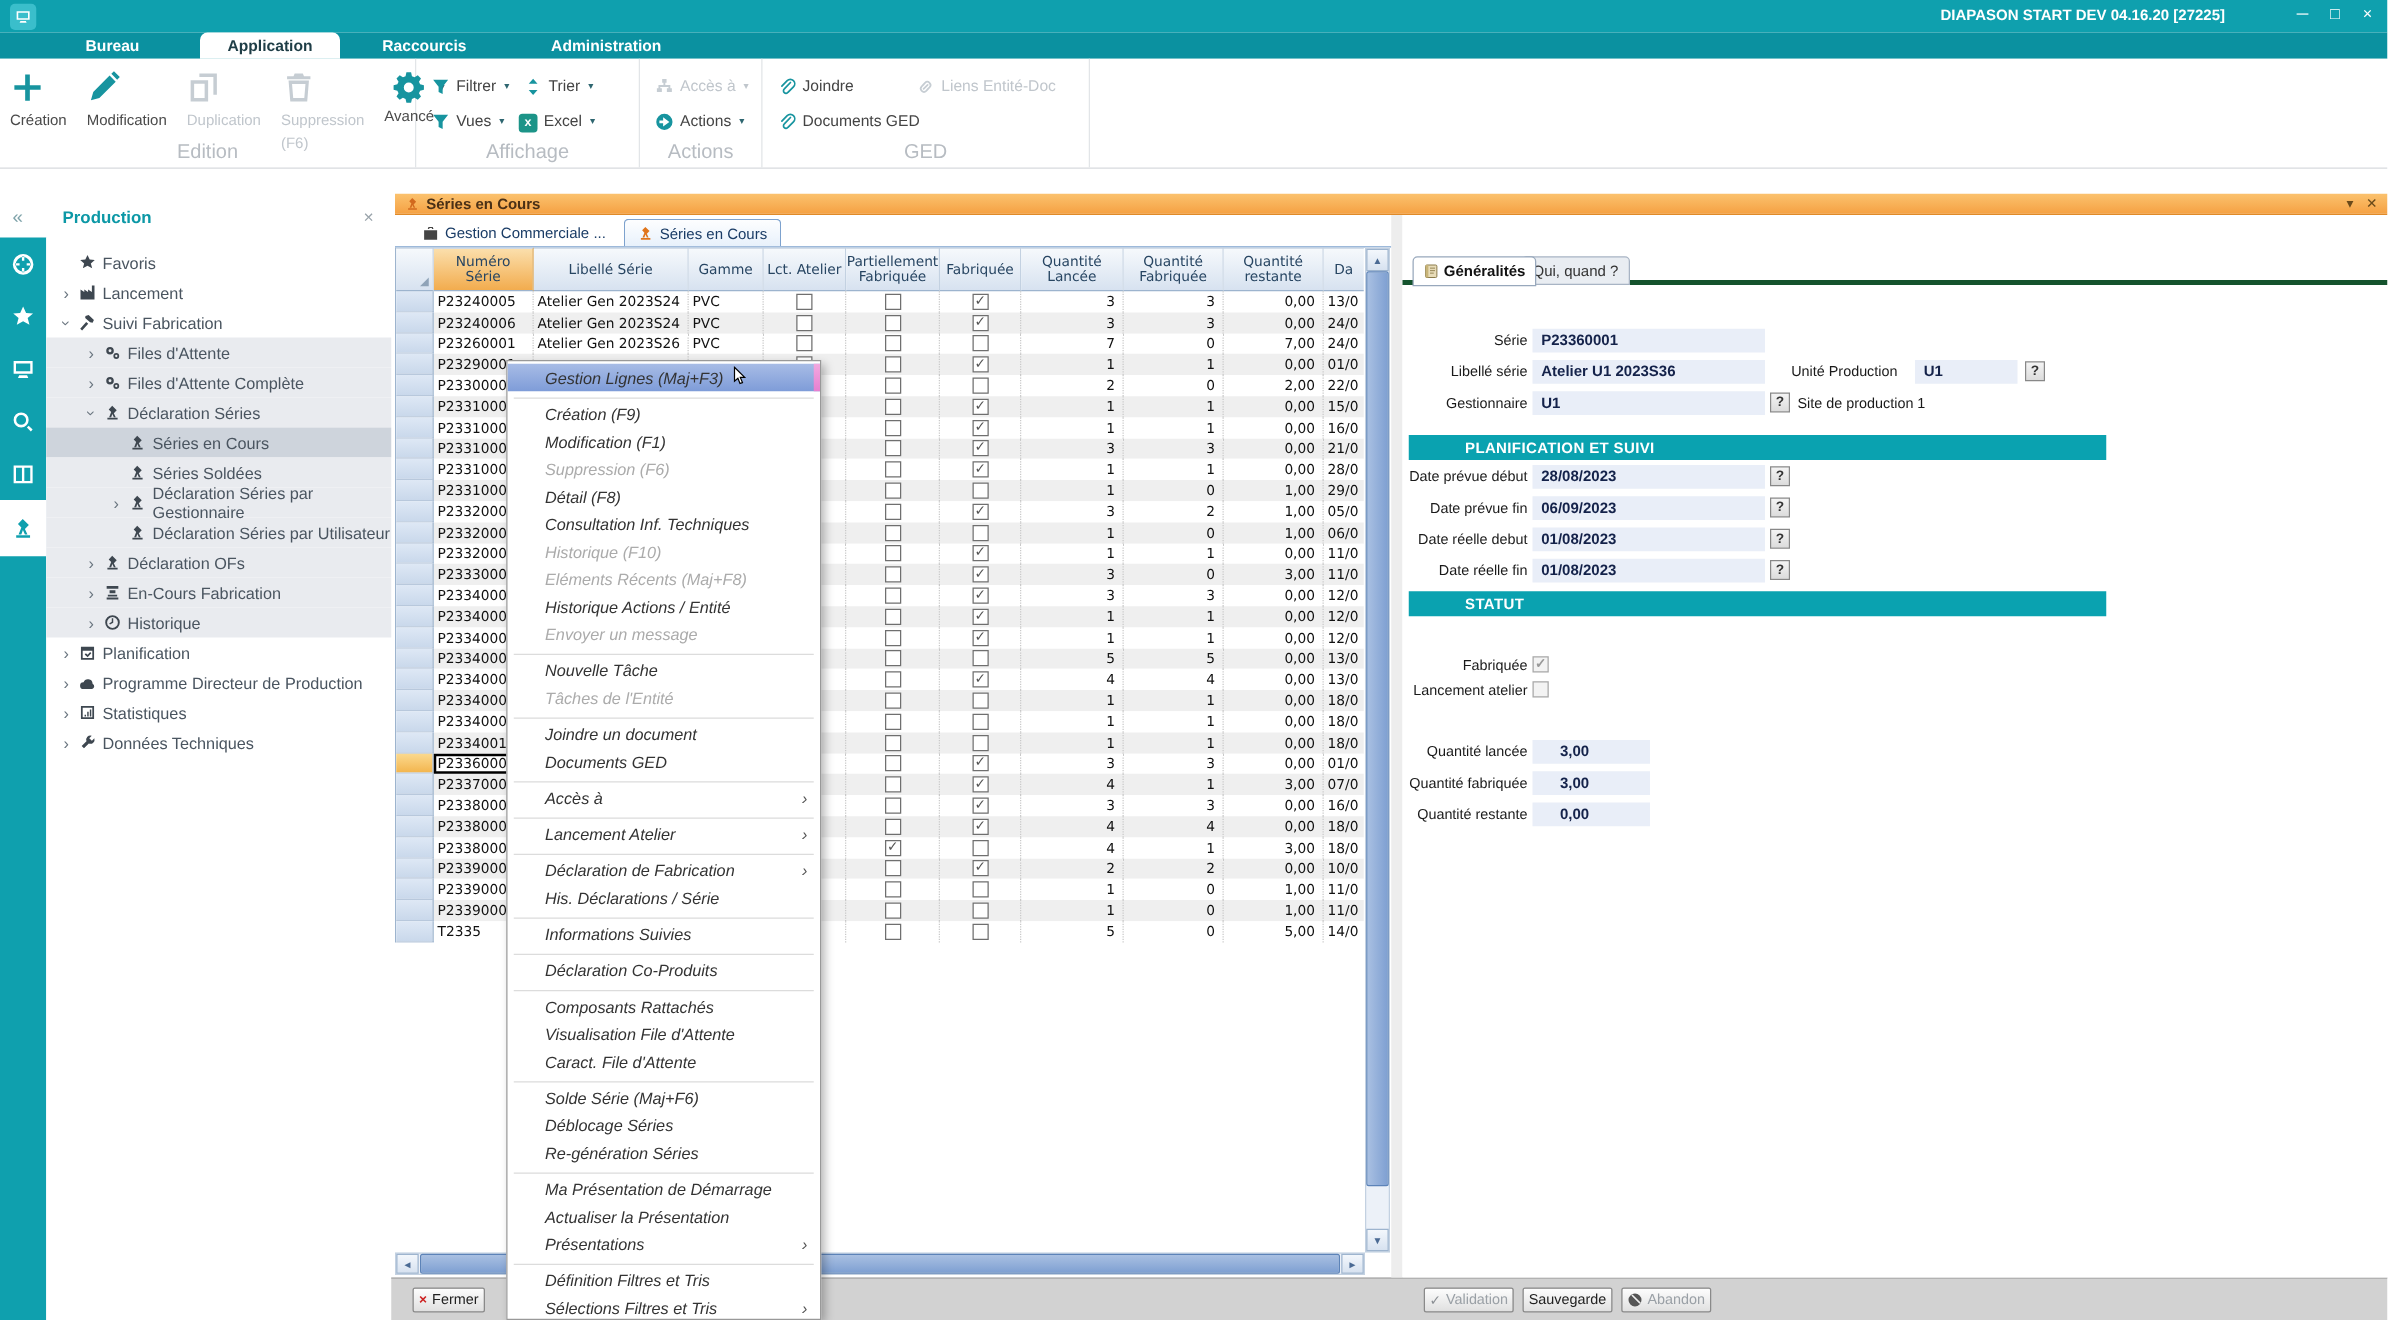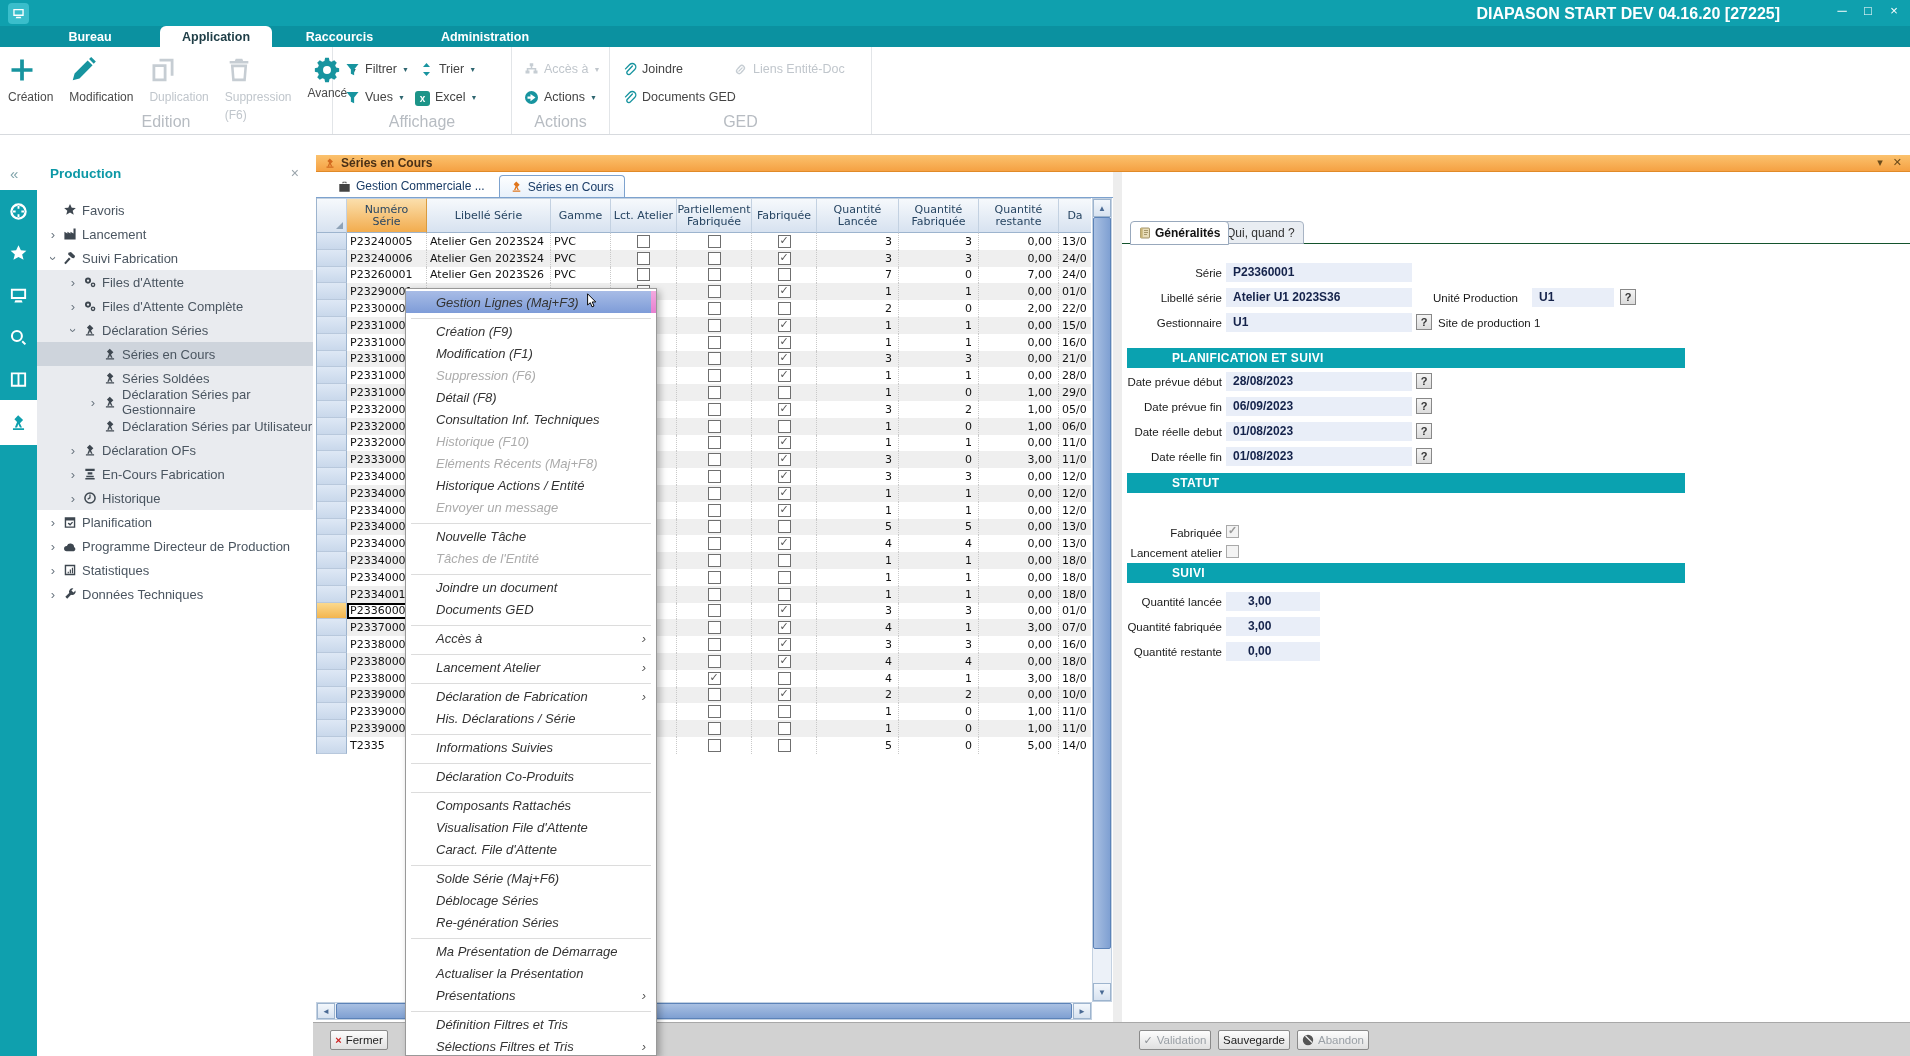--- a/index.html
+++ b/index.html
@@ -3,21 +3,21 @@
 <meta charset="utf-8">
 <style>
   * { margin:0; padding:0; box-sizing:border-box; }
   html,body { width:1910px; height:1056px; overflow:hidden; }
   body { position:relative; font-family:"Liberation Sans",sans-serif; background:#fff; color:#333; }
   svg { width:1em; height:1em; display:block; }
 
   
   .titlebar { position:absolute; left:0; top:0; width:1910px; height:26px; background:#0FA0AE; display:flex; align-items:center; }
   .appicon { position:absolute; left:8px; top:3px; width:21px; height:21px; background:#3ABECB; border-radius:4px; color:#fff; font-size:13px; display:flex; align-items:center; justify-content:center; }
-  .win-title { position:absolute; right:130px; top:5px; color:#fff; font-weight:bold; font-size:16px; }
+  .win-title { position:absolute; right:130px; top:5px; color:#fff; font-weight:bold; font-size:12px; }
   .win-controls { position:absolute; right:8px; top:3px; display:flex; gap:10px; color:#fff; font-size:13px; }
   .win-controls span { width:16px; text-align:center; cursor:default; }
 
   
   .menubar { position:absolute; left:0; top:26px; width:1910px; height:21px; background:#0B91A0; display:flex; }
   .mtab { height:21px; display:flex; align-items:center; justify-content:center; color:#fff; font-weight:bold; font-size:12.5px; }
   .mtab.t0 { margin-left:50px; width:80px; }
   .mtab.t1 { margin-left:30px; width:112px; }
   .mtab.t2 { margin-left:15px; width:105px; }
   .mtab.t3 { margin-left:28px; width:130px; }
@@ -120,21 +120,21 @@
   .fbtn .ic { font-size:11px; }
   .fbtn.disabled { color:#9aa0a6; }
   .btn-fermer { left:17px; width:58px; } .btn-fermer .ic { color:#CC2222; font-weight:bold; }
   .btn-validation { left:826px; width:72px; } .btn-validation .ic { color:#8b8f94; }
   .btn-sauvegarde { left:905px; width:72px; }
   .btn-abandon { left:984px; width:72px; } .btn-abandon .ic { color:#555; font-size:12px; }
 
   
   .splitter { position:absolute; left:1113px; top:172px; width:9px; height:850px; background:#EDEDED; }
   .rpanel { position:absolute; left:1122px; top:172px; width:788px; height:850px; background:#fff; }
-  .rtabs { position:absolute; left:0; top:33px; width:100%; height:23px; border-bottom:1px solid #14532d;margin-top:16px; }
+  .rtabs { position:absolute; left:0; top:33px; width:100%; height:23px; border-bottom:4px solid #14532d; }
   .rtab { position:absolute; top:0; height:23px; display:flex; align-items:center; gap:4px; padding:0 8px; font-size:12px; color:#333; background:#E9EDF2; border:1px solid #A8B4C4; border-radius:4px 4px 0 0; }
   .rtab.active { background:#fff; font-weight:bold; color:#111; border-color:#98A8BC; height:24px; z-index:2; }
   .rtab .ic { font-size:12px; }
   .rt1 { left:8px; } .rt2 { left:95px; }
   .band { position:absolute; left:5px; width:558px; height:20px; background:#0AA2B0; color:#fff; font-weight:bold; font-size:12px; line-height:20px; padding-left:45px; letter-spacing:.3px; }
   .b-gen { top:60px; } .b-plan { top:176px; } .b-stat { top:301px; } .b-suivi { top:391px; }
   .frow { position:absolute; height:19px; display:flex; align-items:center; }
   .flabel { position:absolute; left:2px; width:98px; text-align:right; font-size:11.5px; color:#1a1a1a; }
   .ffield { position:absolute; left:104px; width:186px; height:19px; background:#E9EEF8; font-size:12px; font-weight:bold; color:#14224A; line-height:19px; padding-left:7px; }
   .fhelp { position:absolute; width:16px; height:16px; top:1px; background:linear-gradient(180deg,#F4F4F4,#DCDCDC); border:1px solid #888; font-size:11px; font-weight:bold; color:#333; text-align:center; line-height:14px; }
@@ -1412,21 +1412,20 @@
   <div class="band b-stat">STATUT</div>
   <div class="frow cbrow" style="top:351px; left:0; width:100%;">
     <span class="flabel">Fabriquée</span>
     <span class="cb dis checked"></span>
   </div>
   <div class="frow cbrow" style="top:371px; left:0; width:100%;">
     <span class="flabel">Lancement atelier</span>
     <span class="cb dis"></span>
   </div>
 
-  <div class="band b-suivi">SUIVI</div>
   <div class="frow" style="top:420px; left:0; width:100%;">
     <span class="flabel">Quantité lancée</span>
     <span class="sfield">3,00</span>
   </div>
   <div class="frow" style="top:445px; left:0; width:100%;">
     <span class="flabel">Quantité fabriquée</span>
     <span class="sfield">3,00</span>
   </div>
   <div class="frow" style="top:470px; left:0; width:100%;">
     <span class="flabel">Quantité restante</span>

